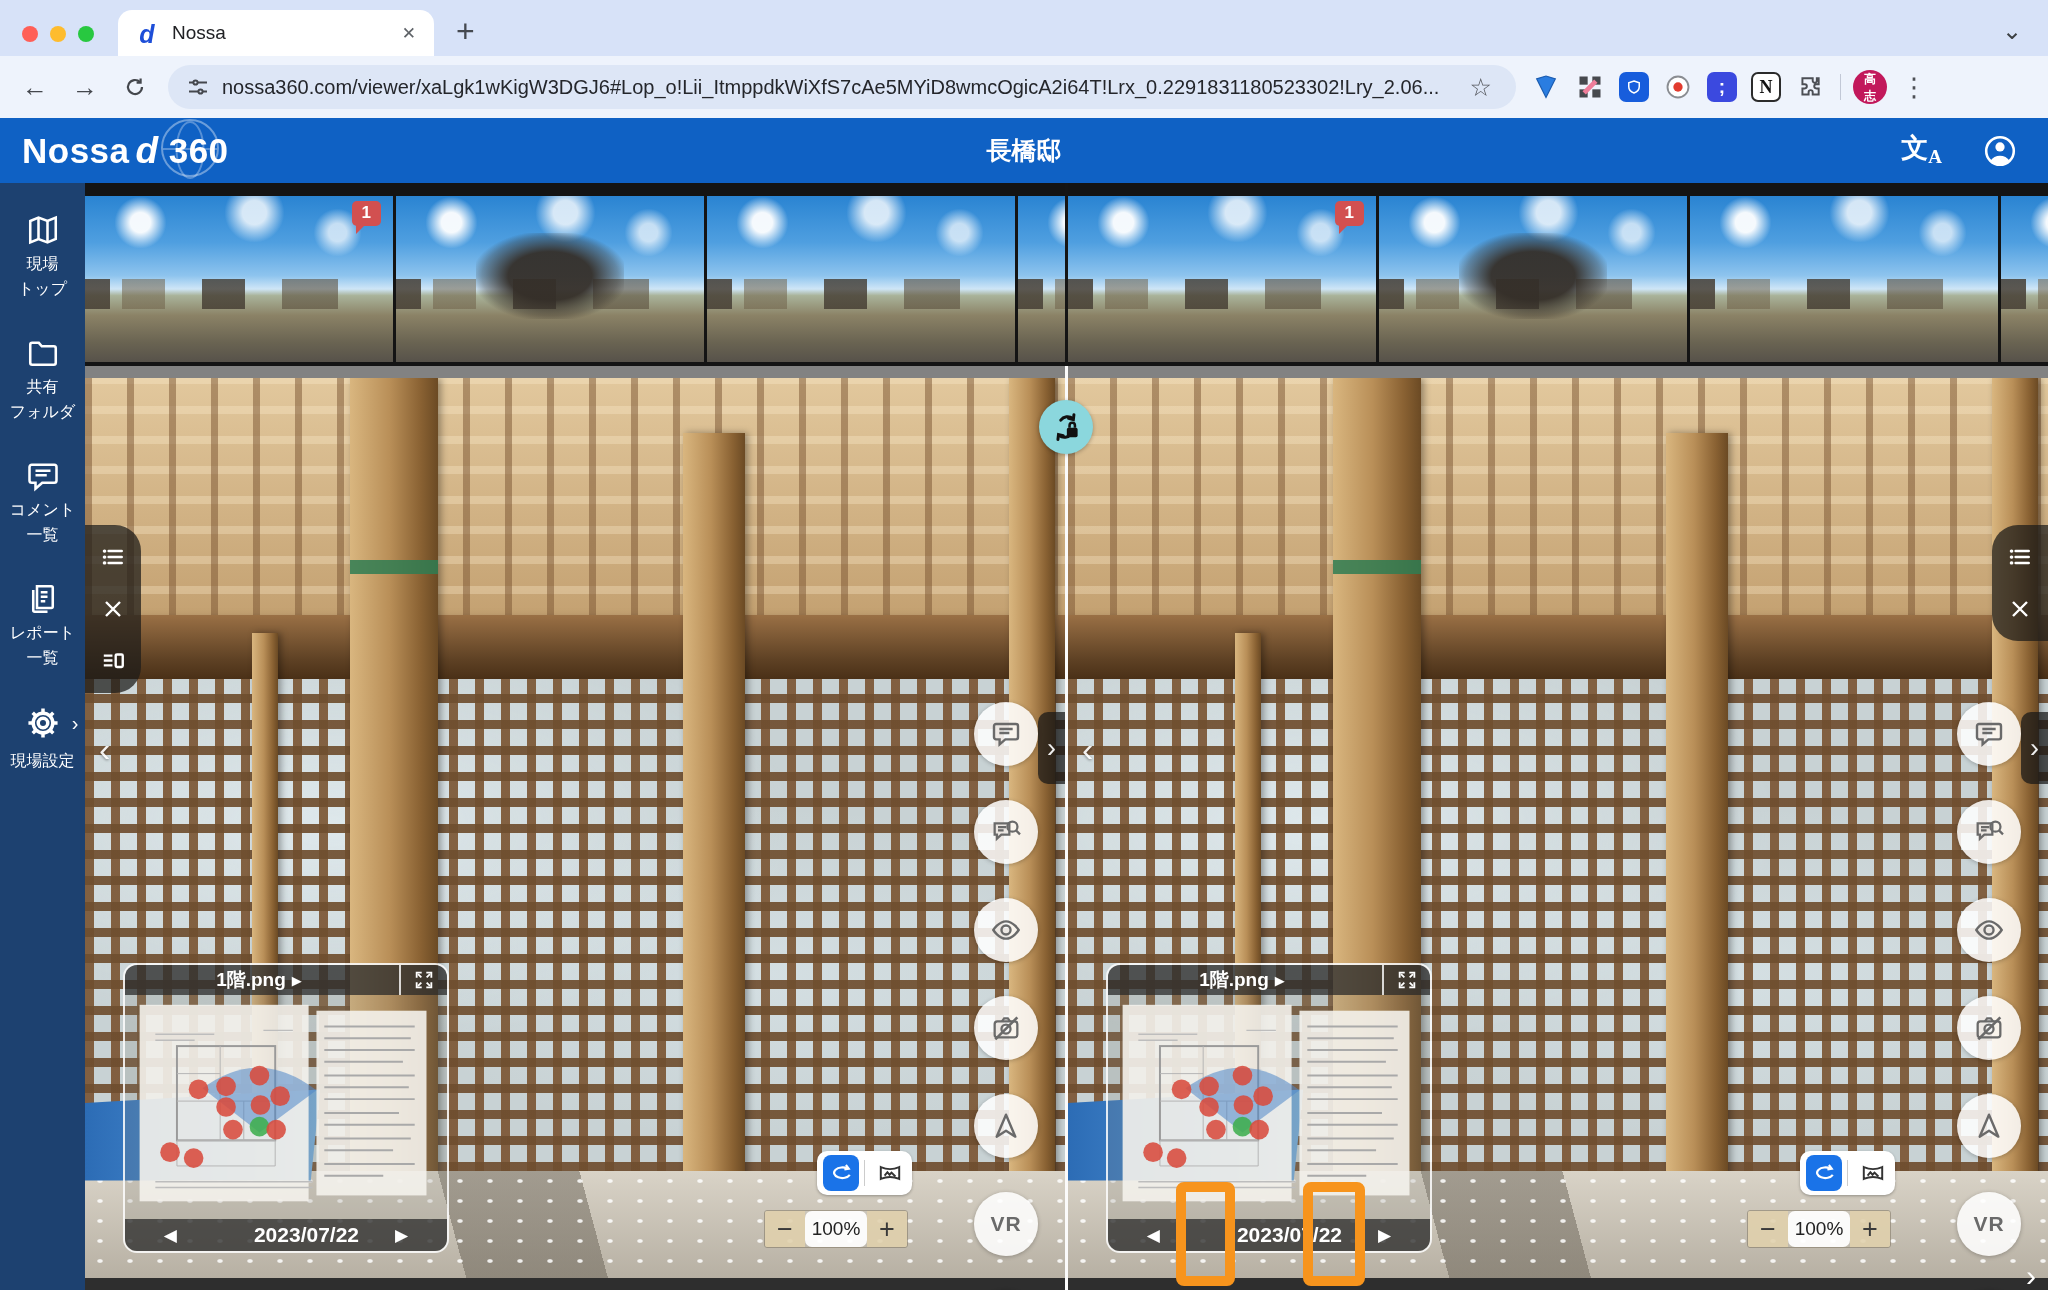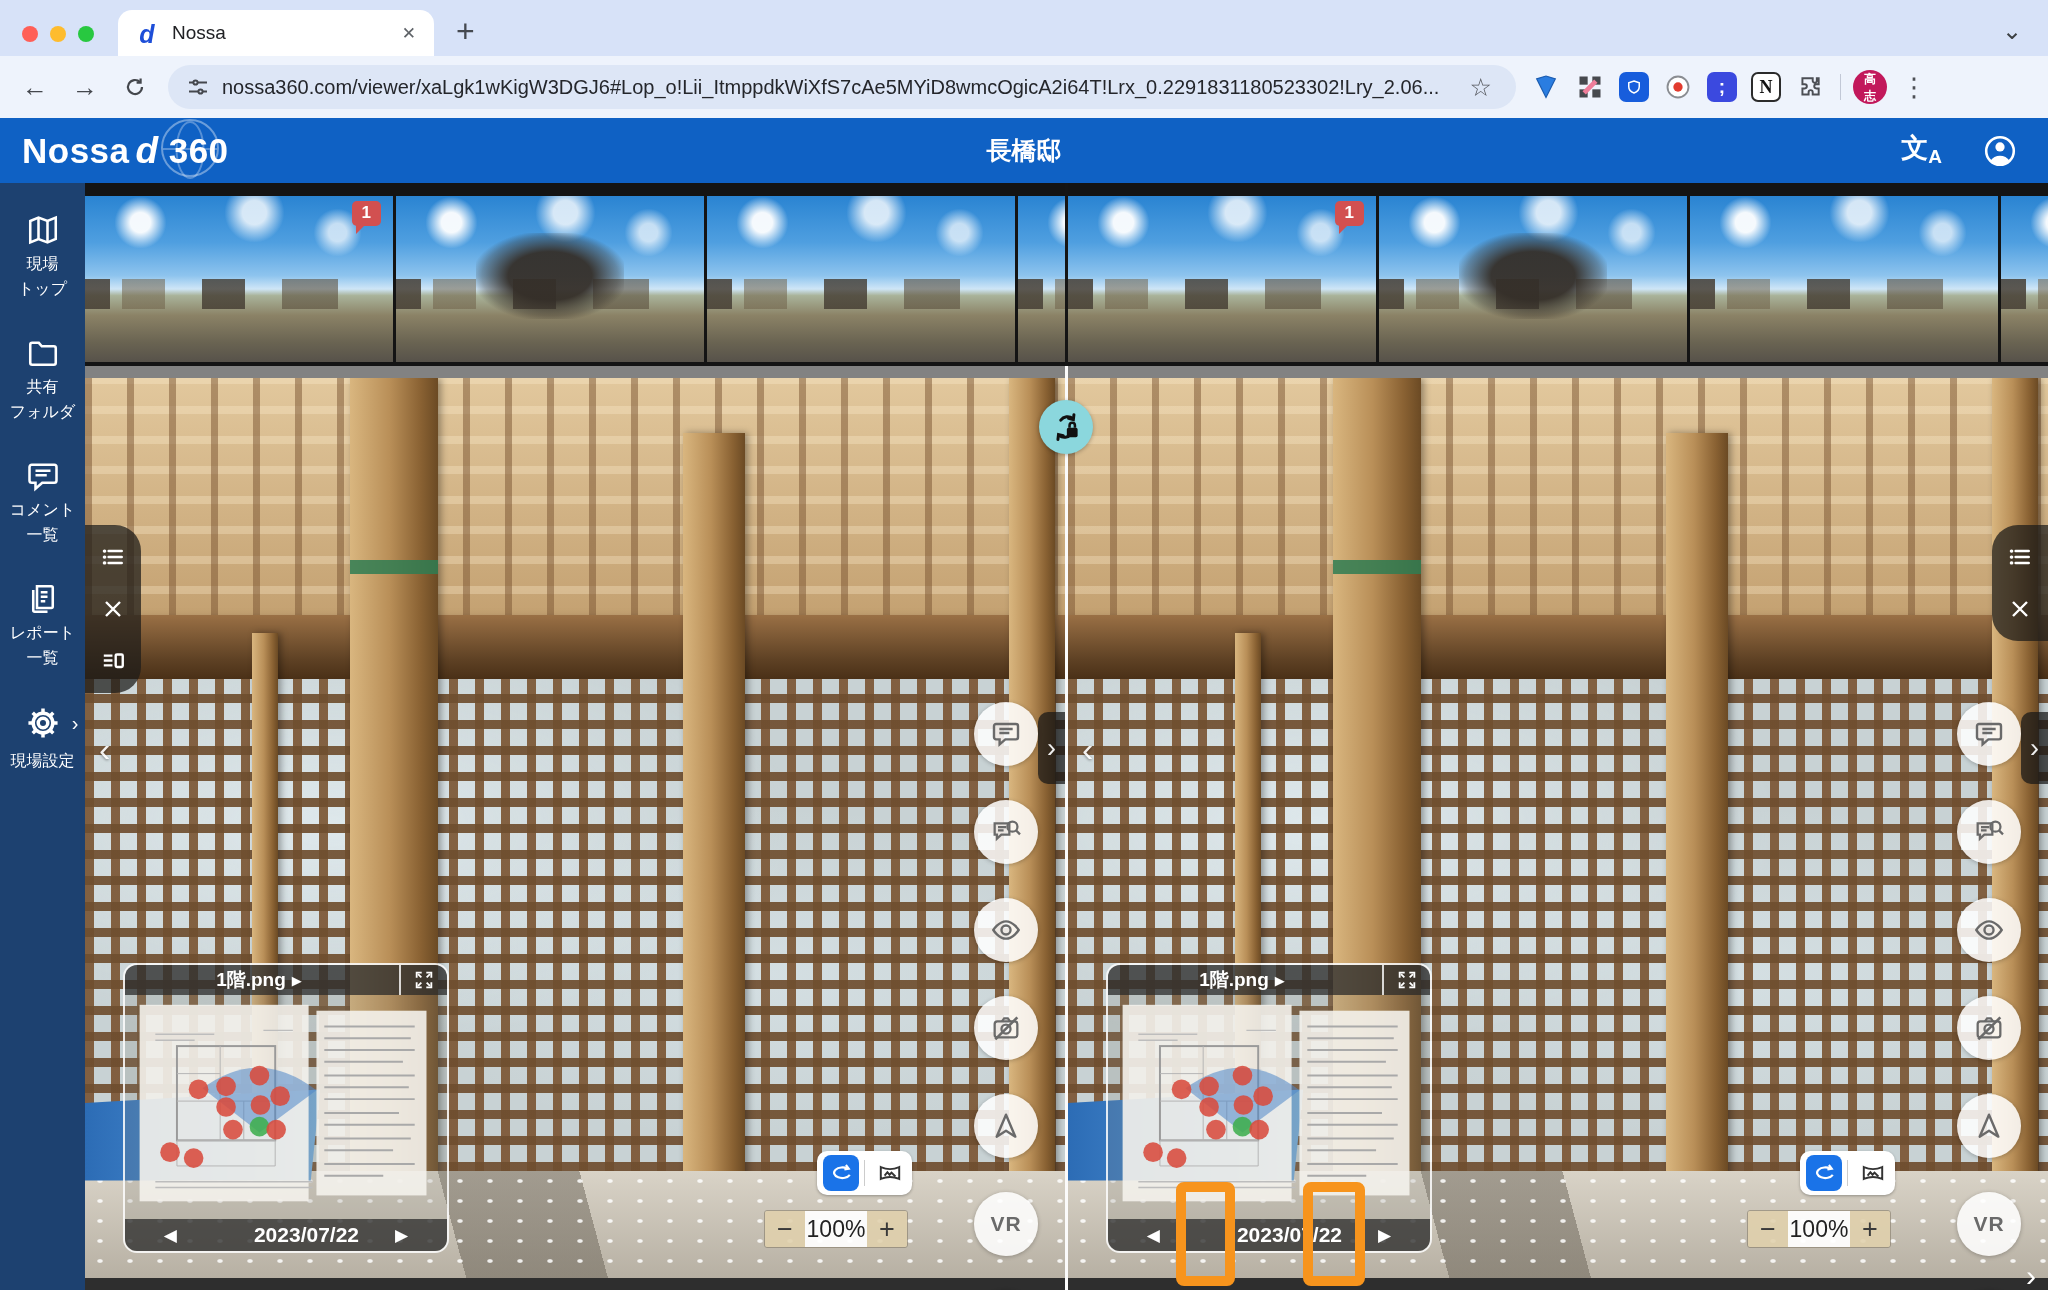--- a/index.html
+++ b/index.html
@@ -34,21 +34,21 @@
   .appheader{height:65px;background:#0f61c4;position:relative;display:flex;align-items:center;color:#fff;padding:0 22px;}
   .brand{display:flex;align-items:center;gap:4px;font-weight:bold;font-size:35px;letter-spacing:.5px;}
   .brand .mark{font-style:italic;font-size:37px;margin:0 2px;}
   .brand .suffix{position:relative;padding:0 4px;}
   .globe-ring{position:absolute;left:-4px;top:-12px;width:58px;height:58px;border:2px solid rgba(255,255,255,.38);border-radius:50%;}
   .globe-ring::before{content:"";position:absolute;left:0;top:50%;width:100%;height:0;border-top:2px solid rgba(255,255,255,.3);}
   .globe-ring::after{content:"";position:absolute;left:50%;top:0;width:46%;height:100%;transform:translateX(-50%);border:2px solid rgba(255,255,255,.3);border-radius:50%;}
   .site-title{position:absolute;left:0;right:0;text-align:center;font-size:25px;font-weight:bold;}
   .hdr-right{position:absolute;right:24px;display:flex;align-items:center;gap:28px;}
   .hdr-btn{background:none;border:none;color:#fff;display:grid;place-items:center;}
-  .trans{font-size:27px;font-weight:bold;position:relative;line-height:1;}
+  .trans{font-size:27px;font-weight:bold;position:relative;line-height:1;font-family:Liberation Serif, serif;}
   .trans sub{font-size:19px;font-weight:bold;}
 
   
   .main{display:flex;height:1107px;}
   .sidebar{width:85px;background:#1d4170;display:flex;flex-direction:column;align-items:center;padding-top:28px;gap:35px;flex:none;}
   .side-item{display:flex;flex-direction:column;align-items:center;gap:7px;color:#fff;background:none;border:none;position:relative;}
   .side-item .lbl{font-size:16px;line-height:18px;}
   .side-chev{position:absolute;right:-17px;top:8px;font-size:20px;color:#fff;}
   .content{flex:1;position:relative;background:#151515;}
 
@@ -125,21 +125,21 @@
   .mm-date-label{font-size:21px;font-weight:bold;margin-left:41px;}
 
   
   .pill{position:absolute;right:153px;bottom:95px;width:95px;height:44px;background:#fff;border-radius:10px;
     display:flex;align-items:center;justify-content:space-evenly;z-index:7;box-shadow:0 1px 3px rgba(0,0,0,.3);}
   .pill-sep{width:1px;height:26px;background:#ccc;}
   .tgl{width:36px;height:36px;border:none;border-radius:8px;background:none;display:grid;place-items:center;}
   .tgl.active{background:#1a73e8;}
   .zoomctl{position:absolute;right:157px;bottom:42px;width:144px;height:38px;display:flex;z-index:7;border-radius:3px;overflow:hidden;border:1px solid rgba(110,100,80,.45);}
   .zbtn{width:40px;border:none;background:rgba(224,208,172,.88);font-size:27px;color:#3a3a3a;display:grid;place-items:center;line-height:1;}
-  .zlevel{flex:1;background:rgba(255,255,255,.93);display:grid;place-items:center;font-size:23px;color:#222;}
+  .zlevel{flex:1;background:rgba(255,255,255,.93);display:grid;place-items:center;font-size:19px;color:#222;border-radius:7px;}
 
   
   .hl{position:absolute;top:999px;height:104px;border:10px solid #f7941d;border-radius:8px;z-index:9;}
   .hl-left{left:108px;width:59px;}
   .hl-right{left:235px;width:62px;}
   .bottom-bar{position:absolute;left:0;right:0;bottom:0;height:12px;background:#2e2e2e;z-index:4;}
   .br-chev{position:absolute;right:6px;bottom:-4px;color:#fff;font-size:30px;z-index:8;background:none;border:none;}
   .synclock{position:absolute;left:954px;top:217px;width:54px;height:54px;border-radius:50%;background:#8bd7dd;
     z-index:10;border:none;display:grid;place-items:center;box-shadow:0 1px 4px rgba(0,0,0,.3);}
 </style>

